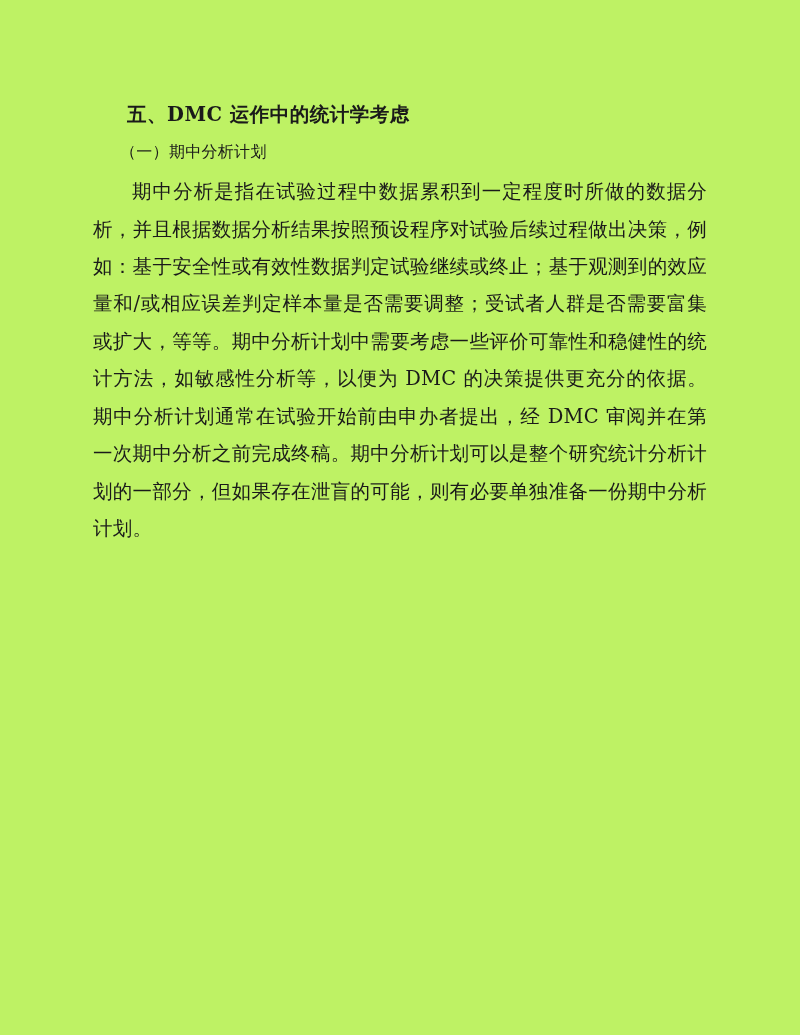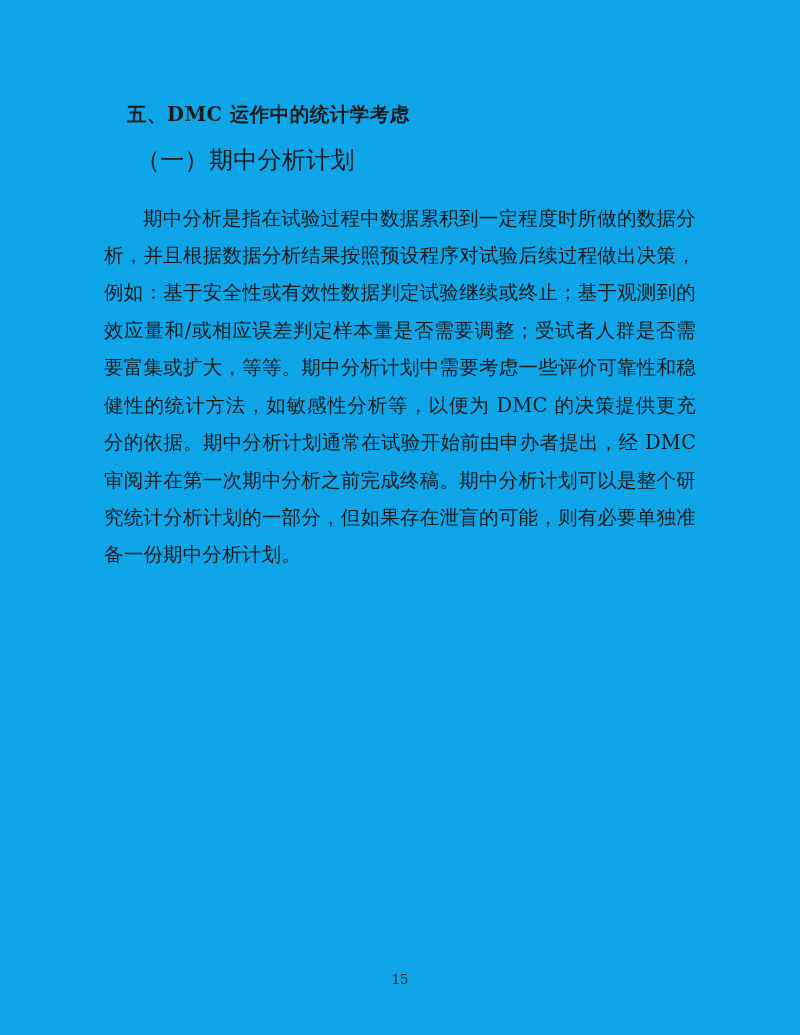--- a/index.html
+++ b/index.html
@@ -14,47 +14,47 @@
     color: #1a1a1a;
     position: relative;
     overflow: hidden;
   }
   .page {
     position: absolute;
     left: 0;
     top: 0;
     width: 800px;
     height: 1035px;
-    background: #0ea5e9;
+    background: #bef264;
     box-sizing: border-box;
     padding: 96px 88px 40px 88px;
   }
   .doc-body {
     font-size: 19.5px;
     line-height: 1.92;
     text-align: justify;
     text-justify: inter-ideograph;
   }
   .heading-1 {
     font-weight: bold;
     font-size: 19.5px;
     line-height: 1.92;
     margin: 0 0 4px 0;
     text-indent: 2em;
     letter-spacing: 0.5px;
   }
   .heading-2 {
-    font-size: 24px;
+    font-size: 16px;
     line-height: 1.92;
     margin: 0 0 2px 0;
     text-indent: 2em;
     letter-spacing: 0.3px;
   }
   p.para {
-    margin: 16px;
+    margin: 5px;
     text-indent: 2em;
     letter-spacing: 0.2px;
     word-break: break-all;
   }
   .page-number {
     position: absolute;
     left: 0;
     right: 0;
     bottom: 48px;
     text-align: center;
@@ -65,14 +65,13 @@
 </style>
 </head>
 <body>
 
 <div class="page">
   <div class="doc-body">
     <div class="heading-1">五、DMC 运作中的统计学考虑</div>
     <div class="heading-2">（一）期中分析计划</div>
     <p class="para">期中分析是指在试验过程中数据累积到一定程度时所做的数据分析，并且根据数据分析结果按照预设程序对试验后续过程做出决策，例如：基于安全性或有效性数据判定试验继续或终止；基于观测到的效应量和/或相应误差判定样本量是否需要调整；受试者人群是否需要富集或扩大，等等。期中分析计划中需要考虑一些评价可靠性和稳健性的统计方法，如敏感性分析等，以便为 DMC 的决策提供更充分的依据。期中分析计划通常在试验开始前由申办者提出，经 DMC 审阅并在第一次期中分析之前完成终稿。期中分析计划可以是整个研究统计分析计划的一部分，但如果存在泄盲的可能，则有必要单独准备一份期中分析计划。</p>
   </div>
-  <div class="page-number">15</div>
 </div>
 
 </body></html>

